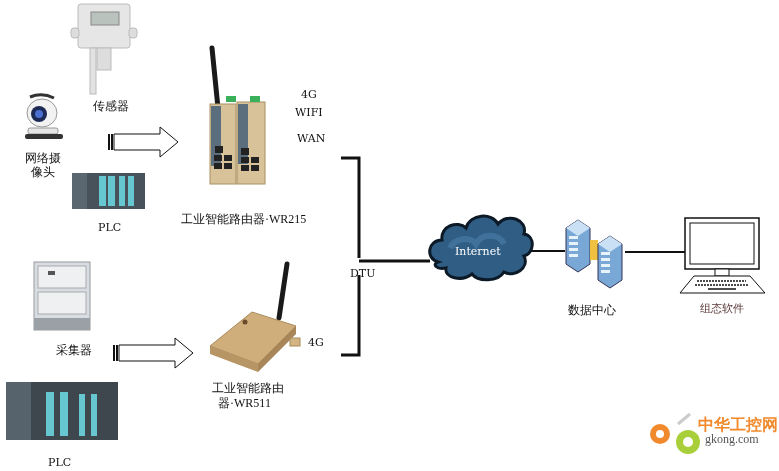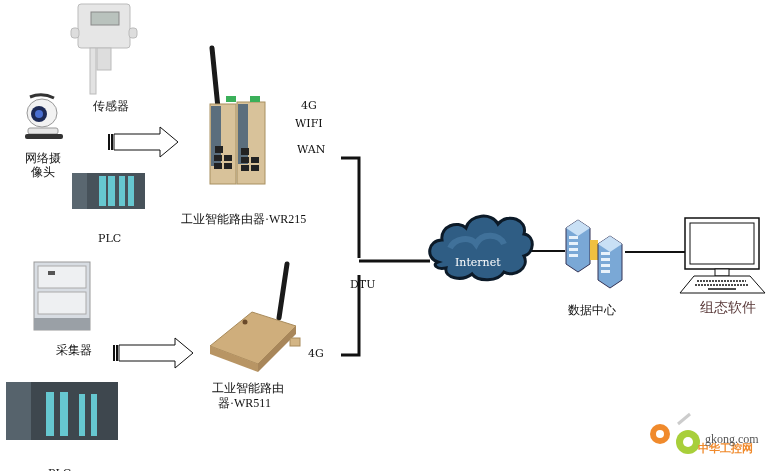--- a/index.html
+++ b/index.html
@@ -1,19 +1,19 @@
 <!DOCTYPE html>
 <html><head>
 <meta charset="utf-8">
 <style>
   html,body{margin:0;padding:0;background:#fff;}
   body{width:779px;height:471px;position:relative;overflow:hidden;font-family:"DejaVu Serif","Liberation Serif",serif;color:#111;}
   .lbl{position:absolute;font-size:12px;white-space:nowrap;line-height:14px;}
   .cn{font-family:Liberation Serif, serif;font-size:12px;}
-  .mono{font-family:"DejaVu Serif","Liberation Serif",serif;font-size:11px;margin-top:11px;}
+  .mono{font-family:"DejaVu Serif","Liberation Serif",serif;font-size:11px;}
   svg{position:absolute;left:0;top:0;}
 </style>
 </head>
 <body>
 
 <svg width="779" height="471">
 
   <g>
     <rect x="108" y="134" width="2" height="16" fill="#111"></rect>
     <rect x="111" y="134" width="2" height="16" fill="#111"></rect>
@@ -160,16 +160,16 @@
 <div class="lbl cn" style="left:42px;top:343px;margin-left:14px;">采集器</div>
 <div class="lbl mono" style="left:48px;top:456px;">PLC</div>
 
 <div class="lbl mono" style="left:308px;top:336px;">4G</div>
 <div class="lbl cn" style="left:212px;top:381px;">工业智能路由</div>
 <div class="lbl cn" style="left:218px;top:396px;">器·WR511</div>
 
 <div class="lbl mono" style="left:350px;top:267px;">DTU</div>
 <div class="lbl mono" style="left:455px;top:245px;color:#fff;">Internet</div>
 <div class="lbl cn" style="left:568px;top:303px;">数据中心</div>
-<div class="lbl cn" style="left:700px;top:301px;font-size:14px;color:#5a3a3a;">组态软件</div>
+<div class="lbl cn" style="left:700px;top:301px;font-size:11px;color:#5a3a3a;">组态软件</div>
 
-<div class="lbl cn" style="left:698px;top:418px;font-size:11px;font-weight:bold;color:#f08a2c;margin-top:23px;">中华工控网</div>
+<div class="lbl cn" style="left:698px;top:418px;font-size:16px;font-weight:bold;color:#f08a2c;">中华工控网</div>
 <div class="lbl cn" style="left:705px;top:432px;font-size:12px;color:#555;">gkong.com</div>
 
 </body></html>

